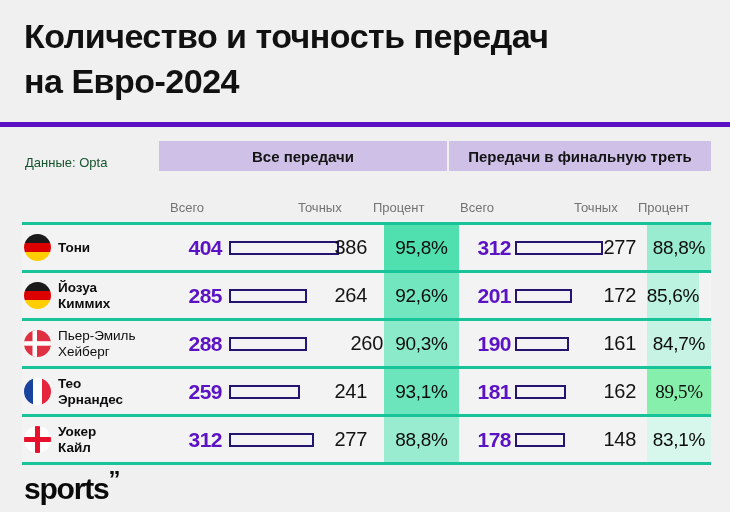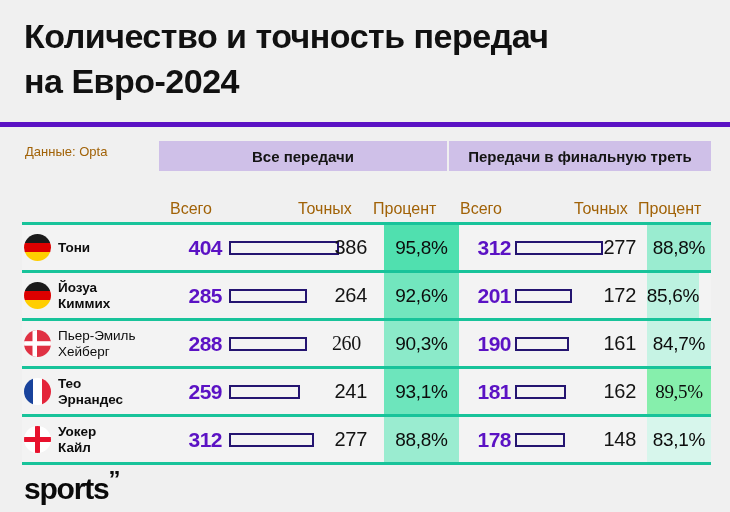--- a/index.html
+++ b/index.html
@@ -44,23 +44,23 @@
     top: 122px;
     width: 730px;
     height: 5px;
     background: #5b12c4;
   }
 
   
   .source-label {
     position: absolute;
     left: 25px;
-    top: 144px;
+    top: 155px;
     font-size: 13px;
-    color: #a16207;
+    color: #14532d;
     white-space: nowrap;
   }
 
   
   .group-header {
     position: absolute;
     top: 141px;
     height: 30px;
     background: #cfc0e8;
     display: flex;
@@ -77,22 +77,22 @@
   }
   #group-final {
     left: 449px;
     width: 262px;
   }
 
   
   .subheader {
     position: absolute;
     top: 200px;
-    font-size: 16px;
-    color: #a16207;
+    font-size: 13px;
+    color: #737373;
     white-space: nowrap;
   }
 
   
   .table {
     position: absolute;
     left: 22px;
     top: 222px;
     width: 689px;
   }
@@ -291,21 +291,21 @@
           </svg>
         </div>
         <div class="pname">
           <div>Пьер-Эмиль</div>
           <div>Хейберг</div>
         </div>
         <div class="cell total" style="left: 148px; width: 52px;">288</div>
         <div class="barwrap" style="left: 207px;">
           <div class="bar" style="width: 78.4px;"></div>
         </div>
-        <div class="cell acc" style="left: 277px; width: 62px; font-family: Liberation Serif, serif;">260</div>
+        <div class="cell acc" style="left: 299px; width: 62px;">260</div>
         <div class="cell total" style="left: 437px; width: 52px;">190</div>
         <div class="barwrap" style="left: 493px;">
           <div class="bar" style="width: 53.6px;"></div>
         </div>
         <div class="cell acc" style="left: 552px; width: 62px;">161</div>
       </div>
       <div class="hline"></div>
       <div class="row">
         <div class="cell pct" style="left: 362px; width: 75px; background: rgb(109, 229, 188);">93,1%</div>
         <div class="cell pct" style="left: 625px; width: 64px; background: #86efac; font-family: Liberation Serif, serif;">89,5%</div>

